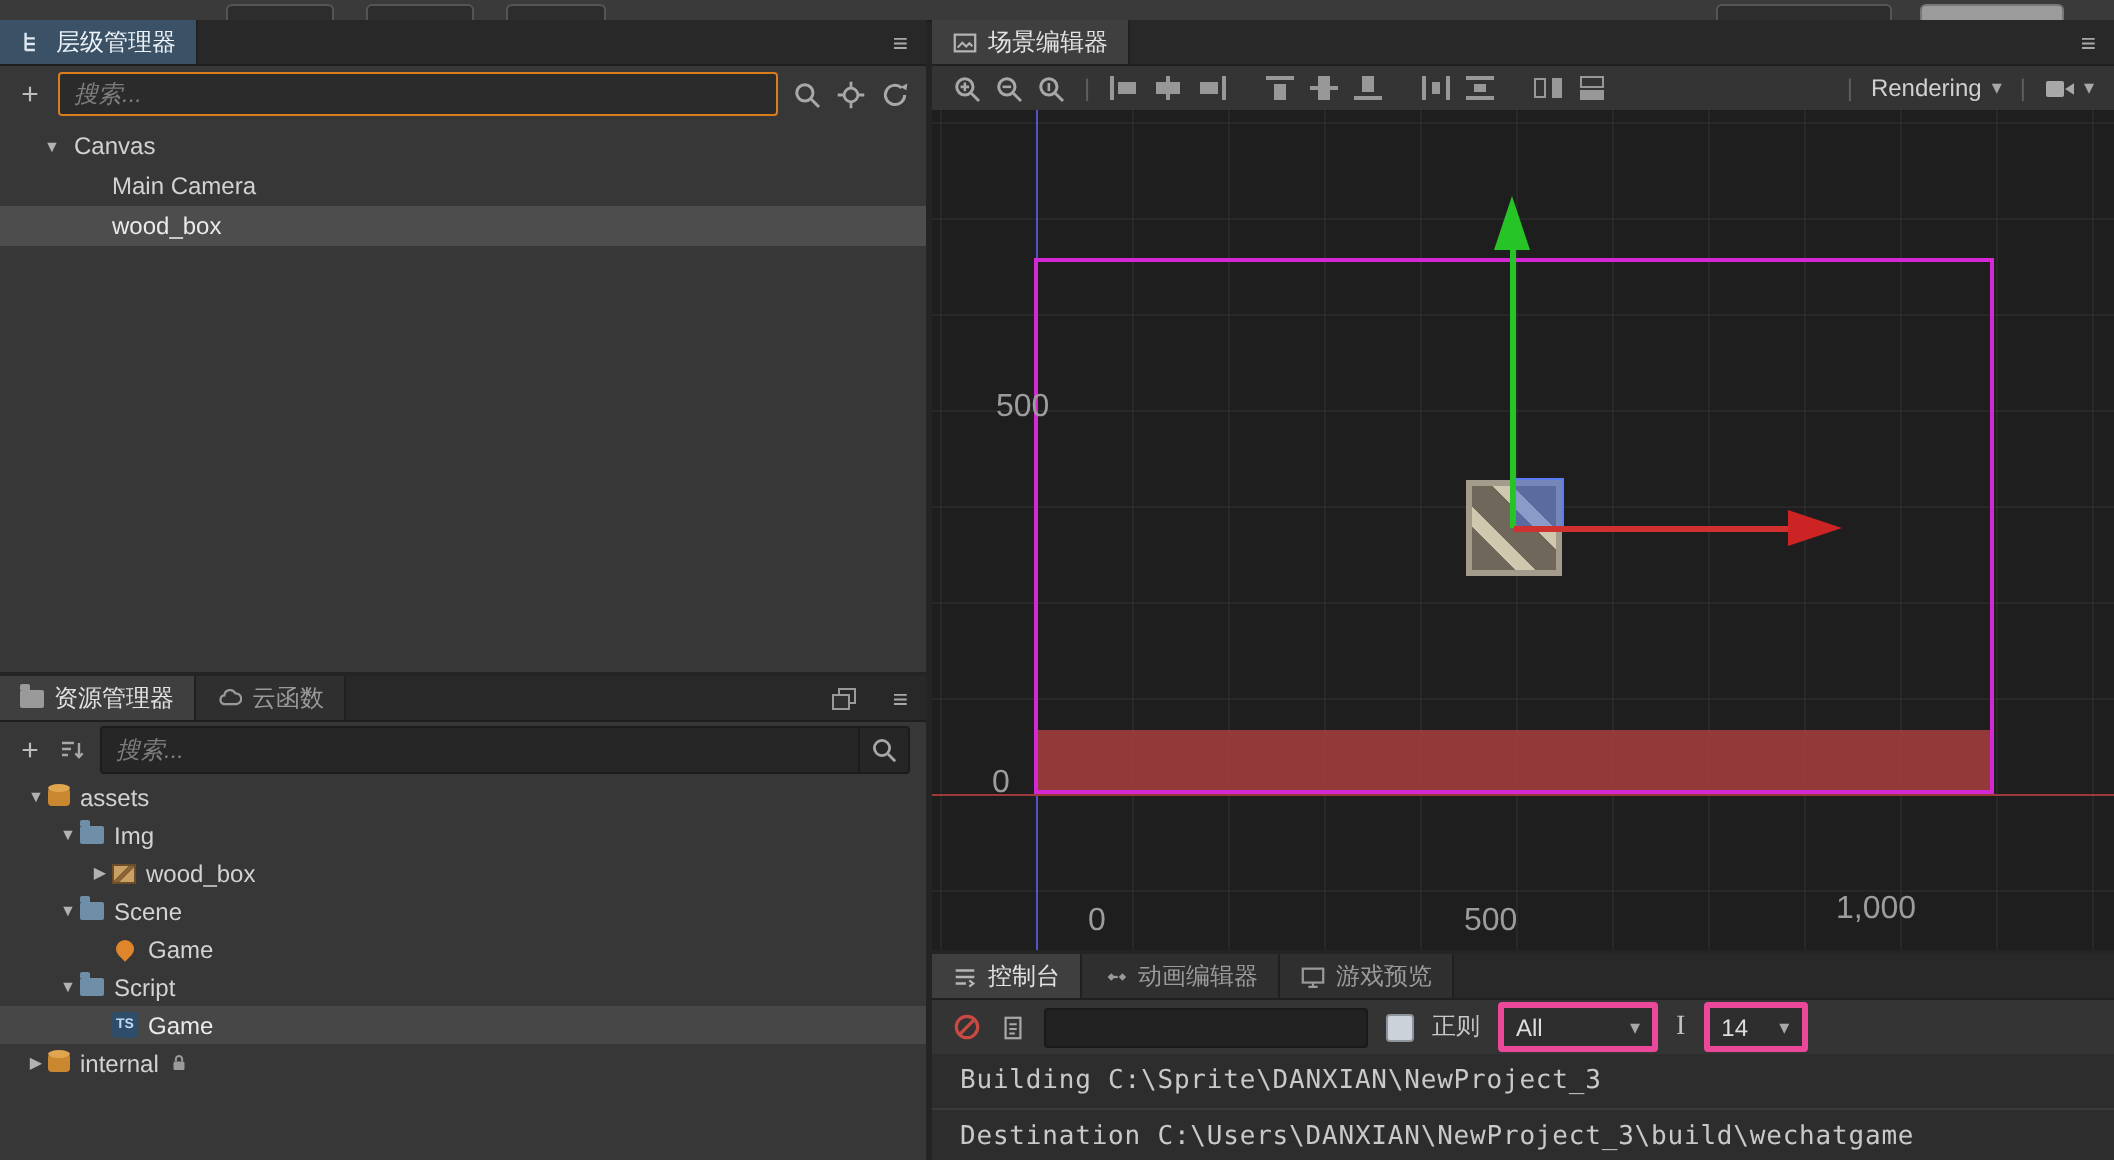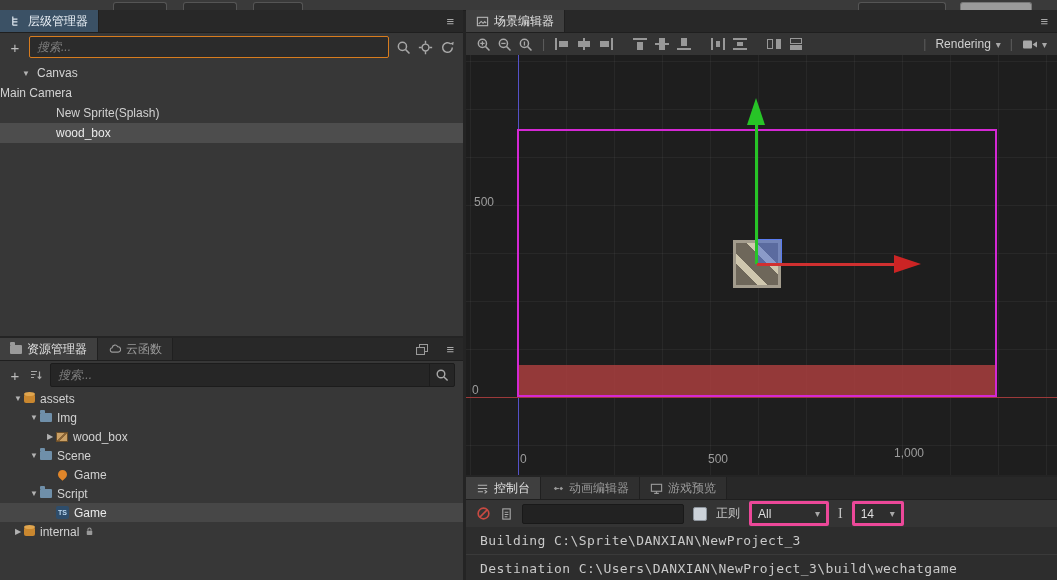--- a/index.html
+++ b/index.html
@@ -68,21 +68,21 @@
   .axis-h{position:absolute;left:0;right:0;top:342px;height:1px;background:#9c3a3a;}
   .ground{position:absolute;left:52px;top:310px;width:478px;height:32px;background:rgba(165,62,62,.88);}
   .design-rect{position:absolute;left:51px;top:74px;width:480px;height:268px;border:2px solid #d428d4;box-sizing:border-box;}
   .wood-box{position:absolute;left:267px;top:185px;width:48px;height:48px;box-sizing:border-box;border:3px solid #a39c8d;
     background:linear-gradient(45deg,#6e675a 0 26%,#cfc7ae 26% 38%,#6e675a 38% 62%,#cfc7ae 62% 74%,#6e675a 74%);}
   .plane-handle{position:absolute;left:291px;top:184px;width:25px;height:25px;background:rgba(72,112,228,.5);border:1px solid #5a7cf0;box-sizing:border-box;}
   .gz-line-y{position:absolute;left:289px;top:69px;width:3px;height:140px;background:#27c427;}
   .gz-head-y{position:absolute;left:281px;top:43px;width:0;height:0;border-left:9px solid transparent;border-right:9px solid transparent;border-bottom:27px solid #27c427;}
   .gz-line-x{position:absolute;left:291px;top:208px;width:137px;height:3px;background:#d03030;}
   .gz-head-x{position:absolute;left:428px;top:200px;width:0;height:0;border-top:9px solid transparent;border-bottom:9px solid transparent;border-left:27px solid #cc2424;}
-  .axis-lab{position:absolute;color:#9c9c9c;font-size:12px;}
+  .axis-lab{position:absolute;color:#9c9c9c;font-size:16px;margin-left:24px;}
   
   .console-tools{position:absolute;left:0;right:0;top:23px;height:27px;display:flex;align-items:center;gap:9px;padding:0 10px;background:#343434;border-bottom:1px solid #1d1d1d;}
   .console-input{width:150px;height:18px;background:#222;border:1px solid #191919;border-radius:2px;color:#ddd;padding:0 5px;}
   .cb{width:12px;height:12px;background:#ccd2d9;border:1px solid #8d949c;border-radius:2px;flex:0 0 12px;}
   .sel-box{display:inline-flex;align-items:center;justify-content:space-between;gap:6px;min-width:62px;height:19px;padding:0 6px;background:#2e2e2e;border:3px solid #ec4899;border-radius:2px;color:#dedede;}
   .sel-box.small{min-width:34px;}
   .font-ico{font-family:"Liberation Serif",serif;font-size:14px;color:#c2c2c2;}
   .logs{position:absolute;left:0;right:0;top:50px;bottom:0;background:#2d2d2d;overflow:hidden;}
   .log-row{height:27px;line-height:27px;border-bottom:1px solid #3a3a3a;padding-left:14px;
     font-family:"DejaVu Sans Mono",monospace;font-size:13px;color:#c9c9c9;letter-spacing:.4px;white-space:pre;}
@@ -125,25 +125,22 @@
       <svg width="15" height="15" viewBox="0 0 14 14">
           <path d="M11.5 7a4.5 4.5 0 1 1-1.4-3.3" fill="none" stroke="#a8a8a8" stroke-width="1.4"></path>
           <path d="M12.8 1.6l-.5 3.2-2.8-1.5z" fill="#a8a8a8"></path>
         </svg>
     </div>
     <div style="position:absolute;left:0;right:0;top:53px;">
       <div class="row" style="padding-left:20px;">
         <span class="tarrow">▼</span>
         <span class="lbl">Canvas</span>
       </div>
-      <div class="row" style="">
+      <div class="row" style="padding-left:56px;">
         <span>Main Camera</span>
-      </div>
-      <div class="row" style="padding-left:56px;">
-        <span>New Sprite(Splash)</span>
       </div>
       <div class="row sel" style="padding-left:56px;">
         <span>wood_box</span>
       </div>
     </div>
   </section>
 
   <section class="panel" style="left:0;top:338px;width:463px;height:242px;">
     <div class="tabbar">
       <div class="tab on">

